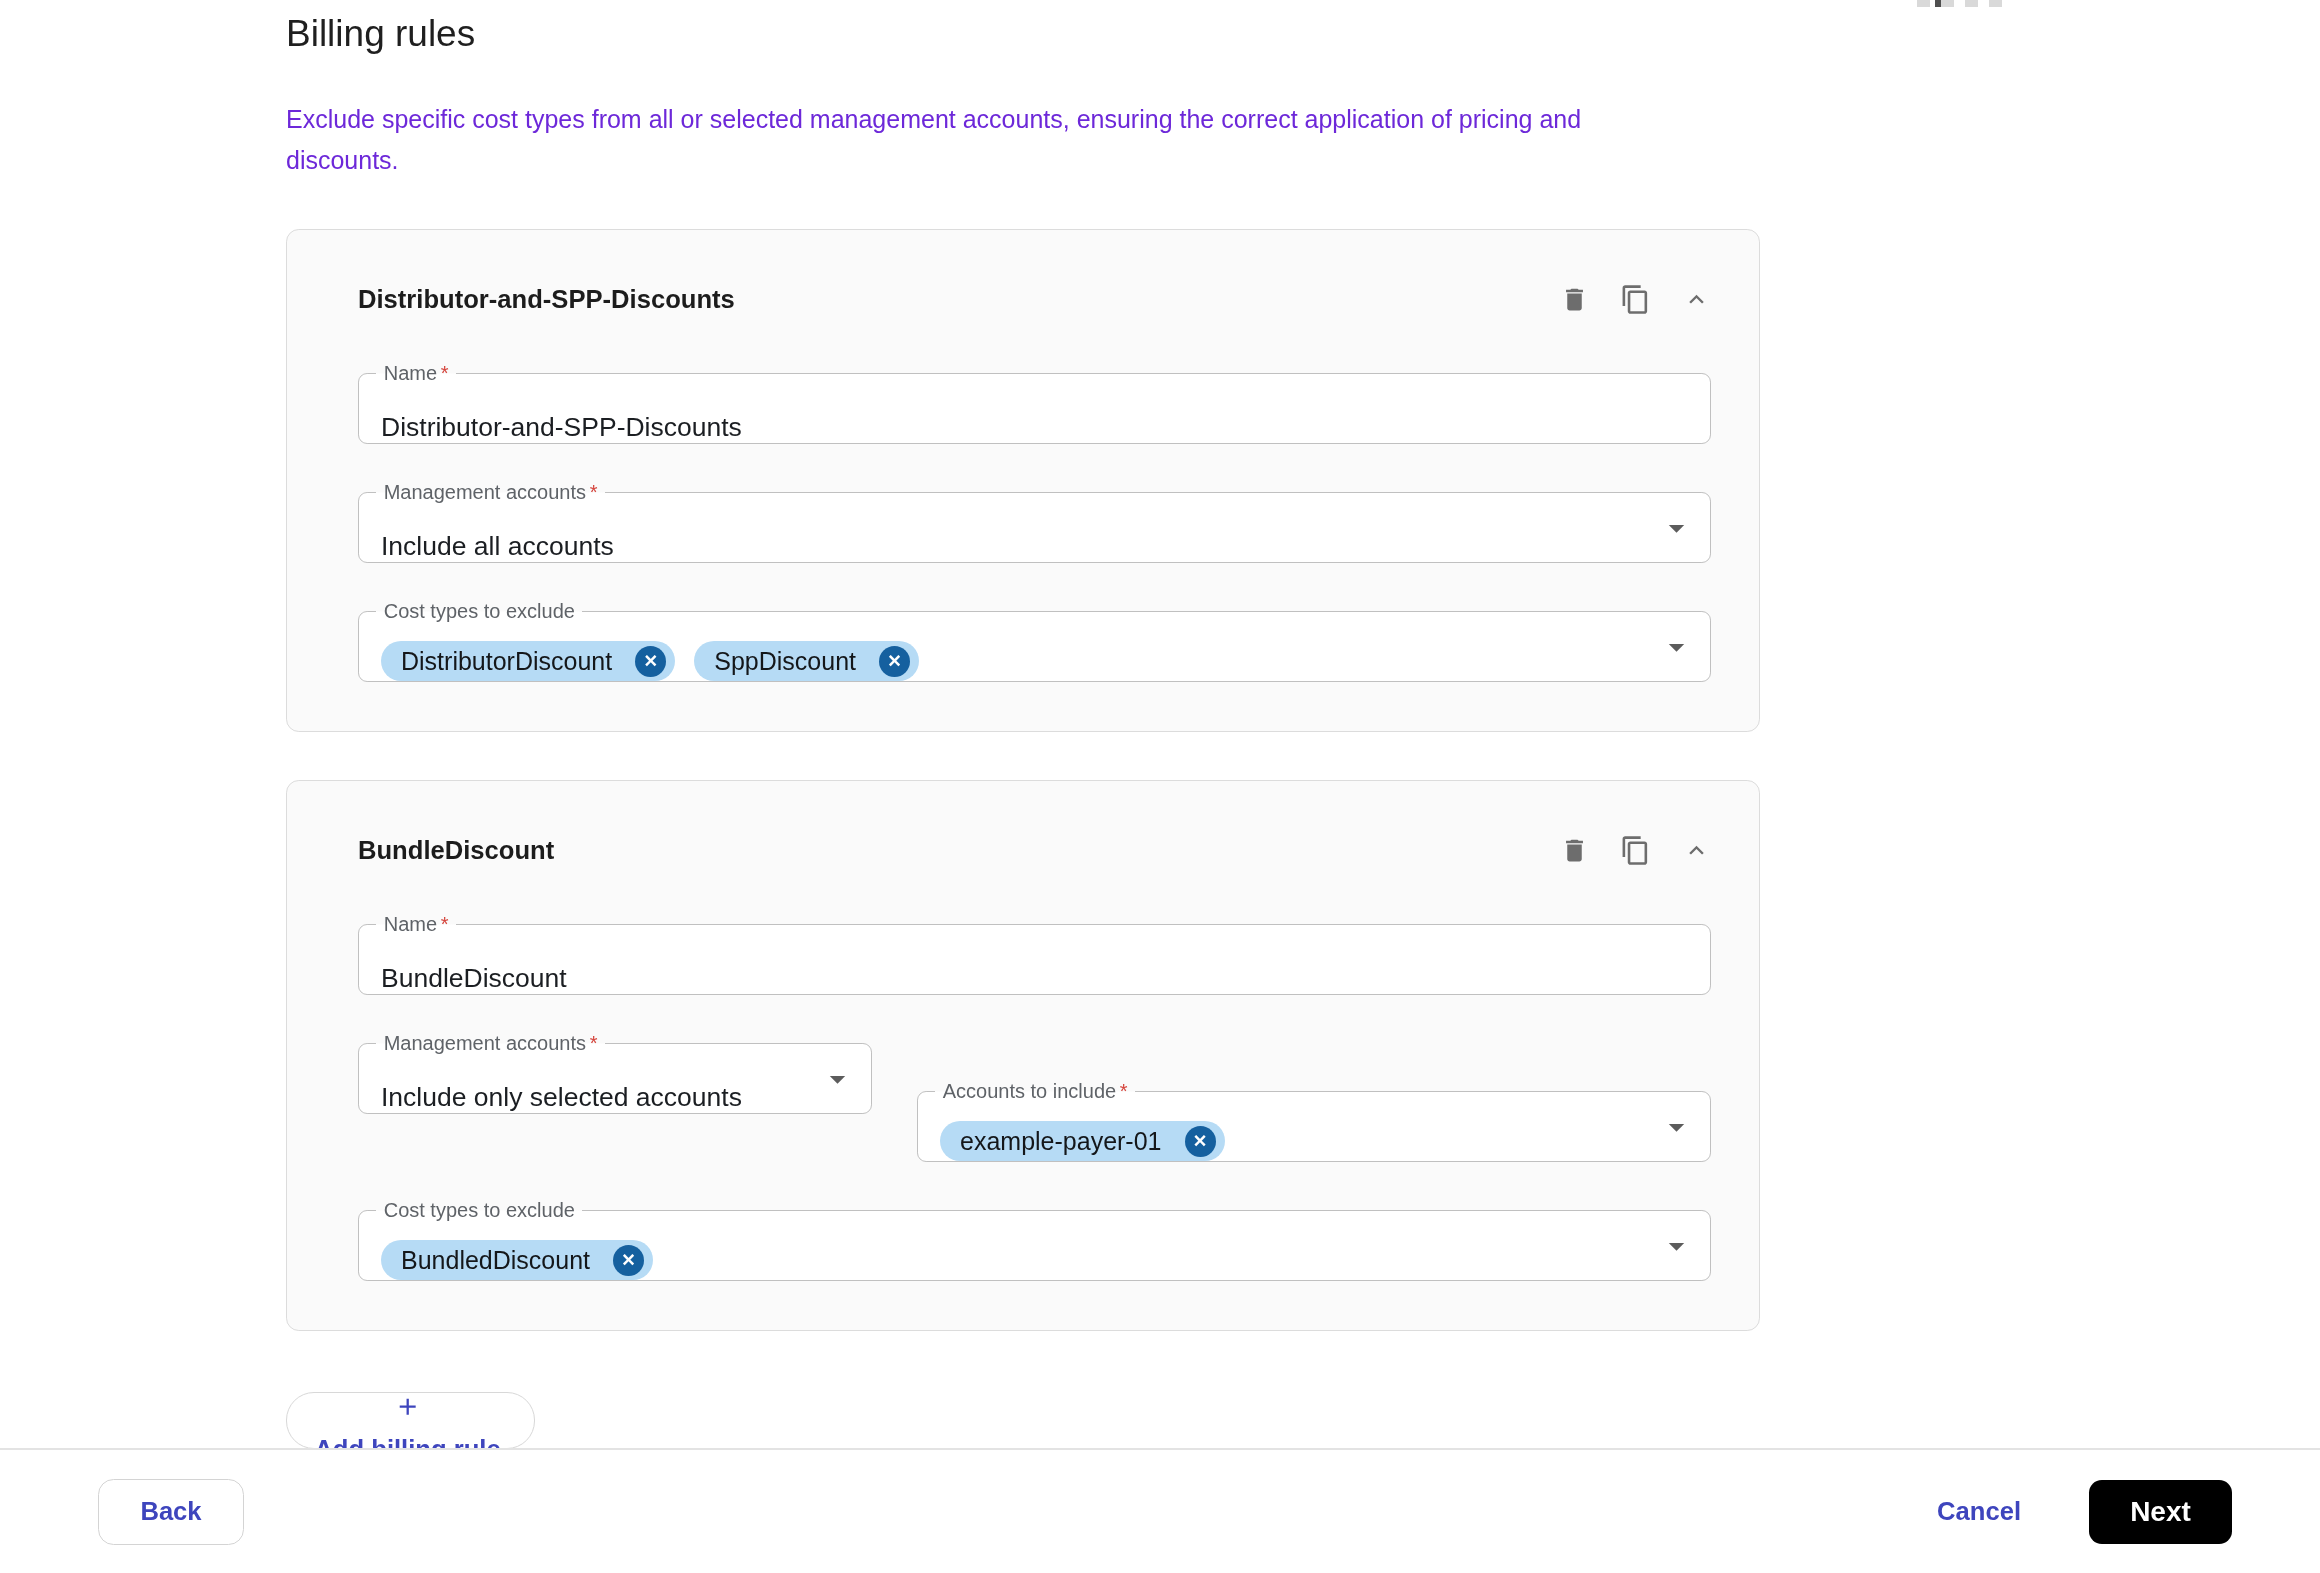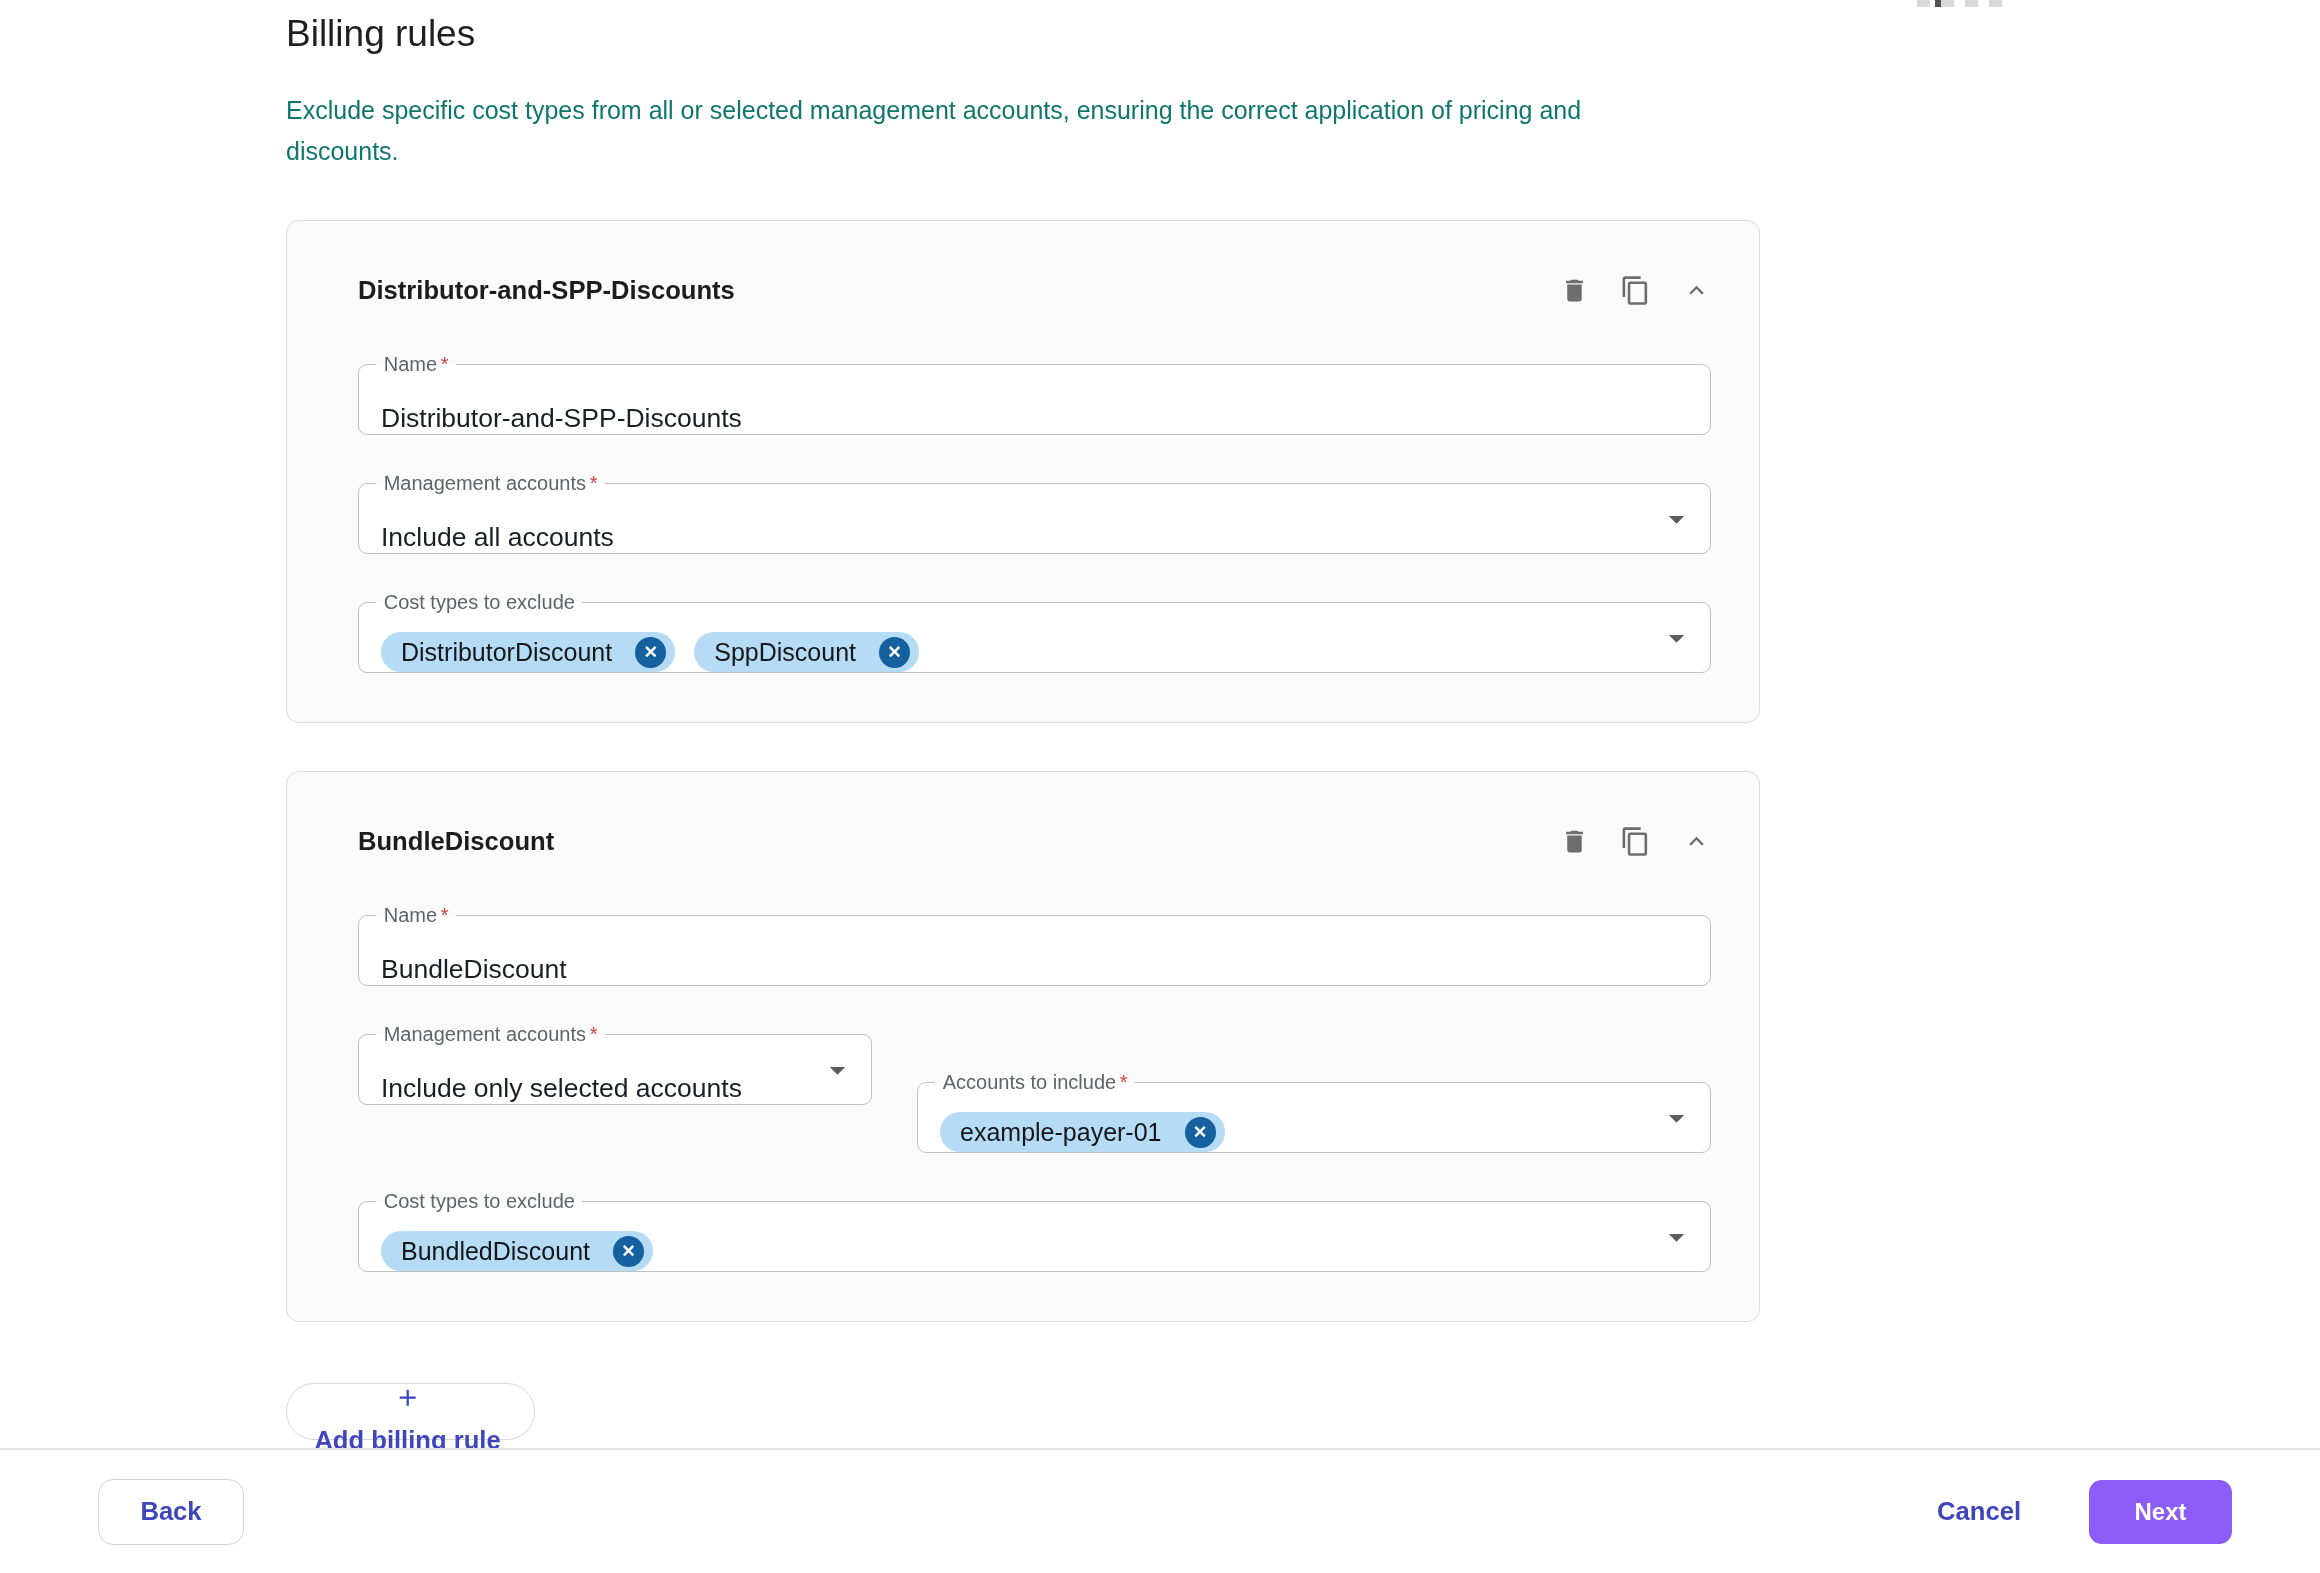--- a/index.html
+++ b/index.html
@@ -9,21 +9,21 @@
   .page { position:relative; width:1992px; height:1573px; background:#ffffff; }
 
   
   .top-fragment { position:absolute; left:1917px; top:0; width:91px; height:7.3px;
     background: repeating-linear-gradient(90deg, #d9d9d9 0 12.8px, rgba(0,0,0,0) 12.8px 24px); }
   .top-fragment span { position:absolute; left:18.3px; top:0; width:5.5px; height:7.3px; background:#4f4f4f; display:block; }
 
   .content { position:absolute; left:286px; top:0; width:1474px; }
 
   .page-title { font-size:37px; line-height:53px; font-weight:400; color:#1f1f1f; margin-top:7.3px; }
-  .page-desc { margin-top:30px; max-width:1385px; font-size:25px; line-height:41px; color:#0f766e; }
+  .page-desc { margin-top:39px; max-width:1385px; font-size:25px; line-height:41px; color:#6d28d9; }
 
   .rule-card { margin-top:48px; background:#fafafa; border:1.8px solid #dcdcdc; border-radius:12.8px;
     padding:51px 48px 49px 71px; width:1474px; }
   .rule-card + .rule-card { }
 
   .card-header { display:flex; align-items:center; justify-content:space-between; margin-bottom:55px; height:37px; }
   .card-title { font-size:25.6px; font-weight:700; color:#1c1c1c; line-height:37px; }
   .card-actions { display:flex; align-items:center; gap:31px; }
   .icon-btn { background:none; border:none; cursor:pointer; display:flex; align-items:center; justify-content:center; padding:0; }
   .icon-btn svg { fill:#6d6d6d; }
@@ -57,22 +57,22 @@
   .add-rule-btn svg { fill:#3e45bd; }
 
   .footer-divider { position:absolute; left:0; top:1448px; width:2321px; height:1.8px; background:#e3e3e3; }
   .footer { position:absolute; left:0; top:1450px; width:2321px; height:123px;
     display:flex; align-items:center; padding:0 89px 0 98px; background:#ffffff; }
   .back-btn { width:146px; height:66px; border:1.8px solid #d4d4d4; border-radius:15.5px; background:#ffffff;
     font-size:25.6px; font-weight:600; color:#3e45bd; cursor:pointer; font-family:"Liberation Sans", sans-serif; }
   .footer-spacer { flex:1; }
   .cancel-btn { background:none; border:none; font-size:25.6px; font-weight:600; color:#3e45bd; cursor:pointer;
     margin-right:68px; font-family:"Liberation Sans", sans-serif; }
-  .next-btn { width:143px; height:64px; border:none; border-radius:12.8px; background:#8b5cf6; color:#ffffff;
-    font-size:24px; font-weight:600; cursor:pointer; font-family:"Liberation Sans", sans-serif; }
+  .next-btn { width:143px; height:64px; border:none; border-radius:12.8px; background:#000000; color:#ffffff;
+    font-size:28px; font-weight:600; cursor:pointer; font-family:"Liberation Sans", sans-serif; }
 </style>
 </head>
 <body>
 
 <div class="page">
 
   <div class="top-fragment">
       <span></span>
     </div>
 

